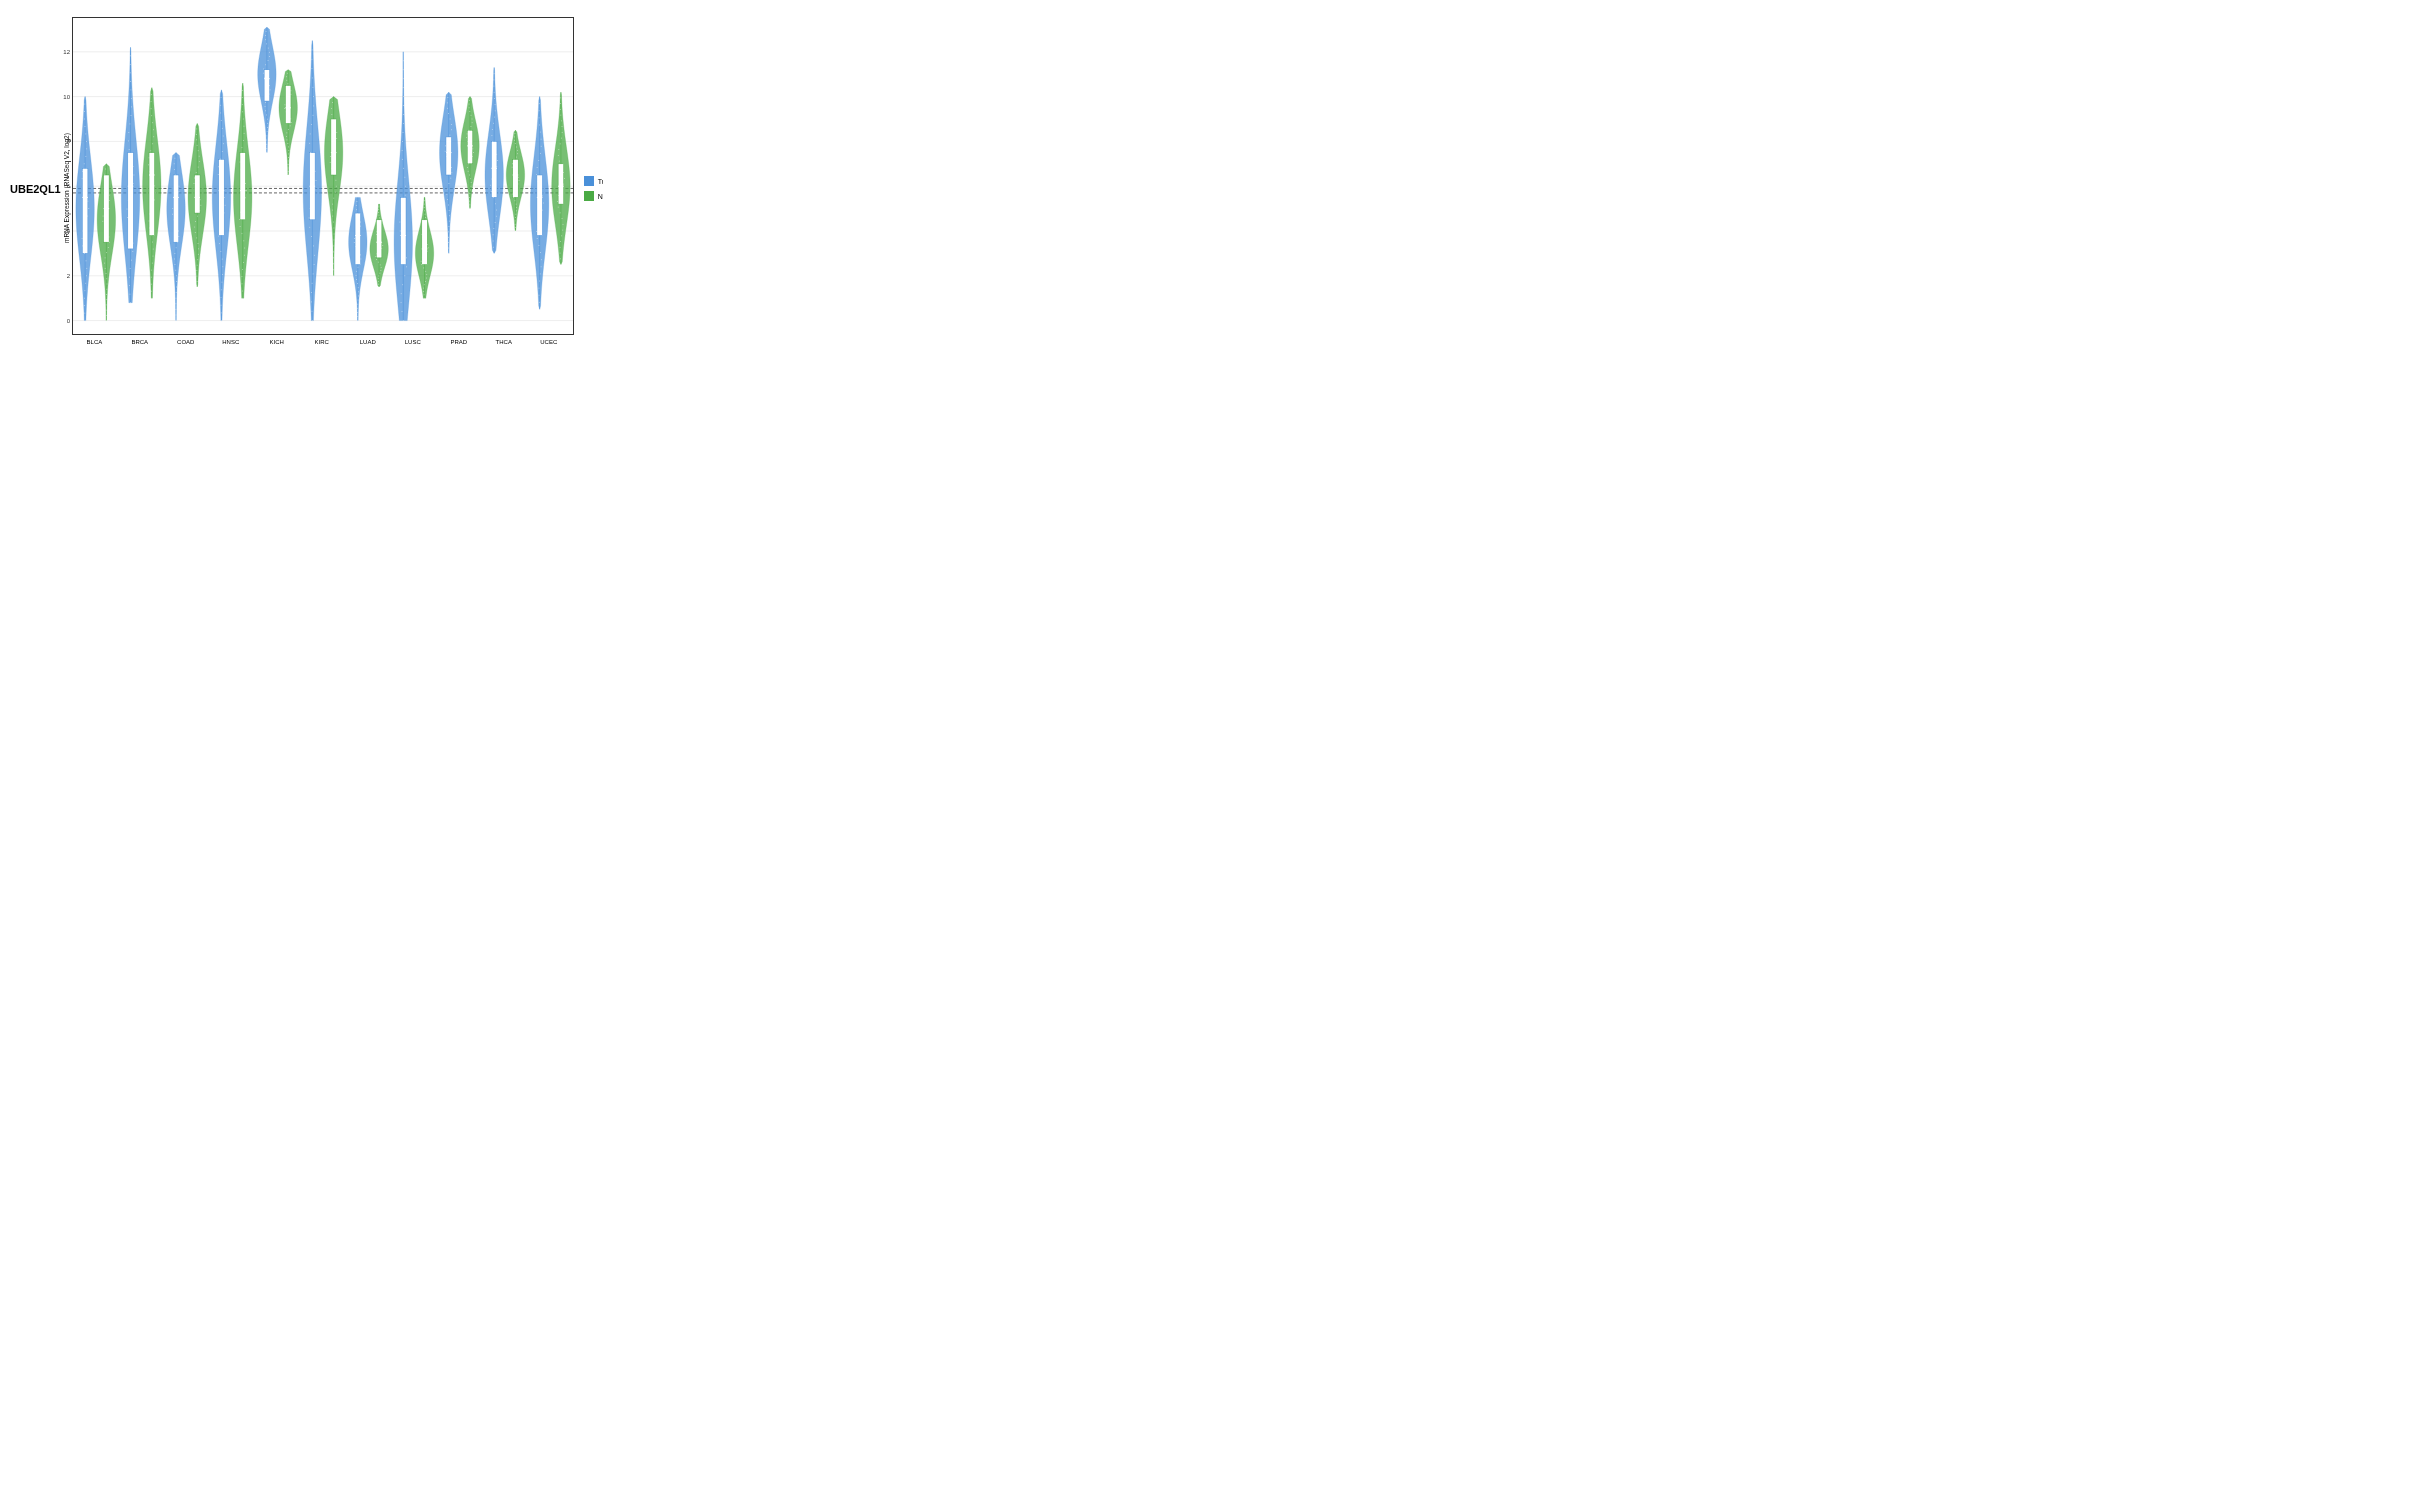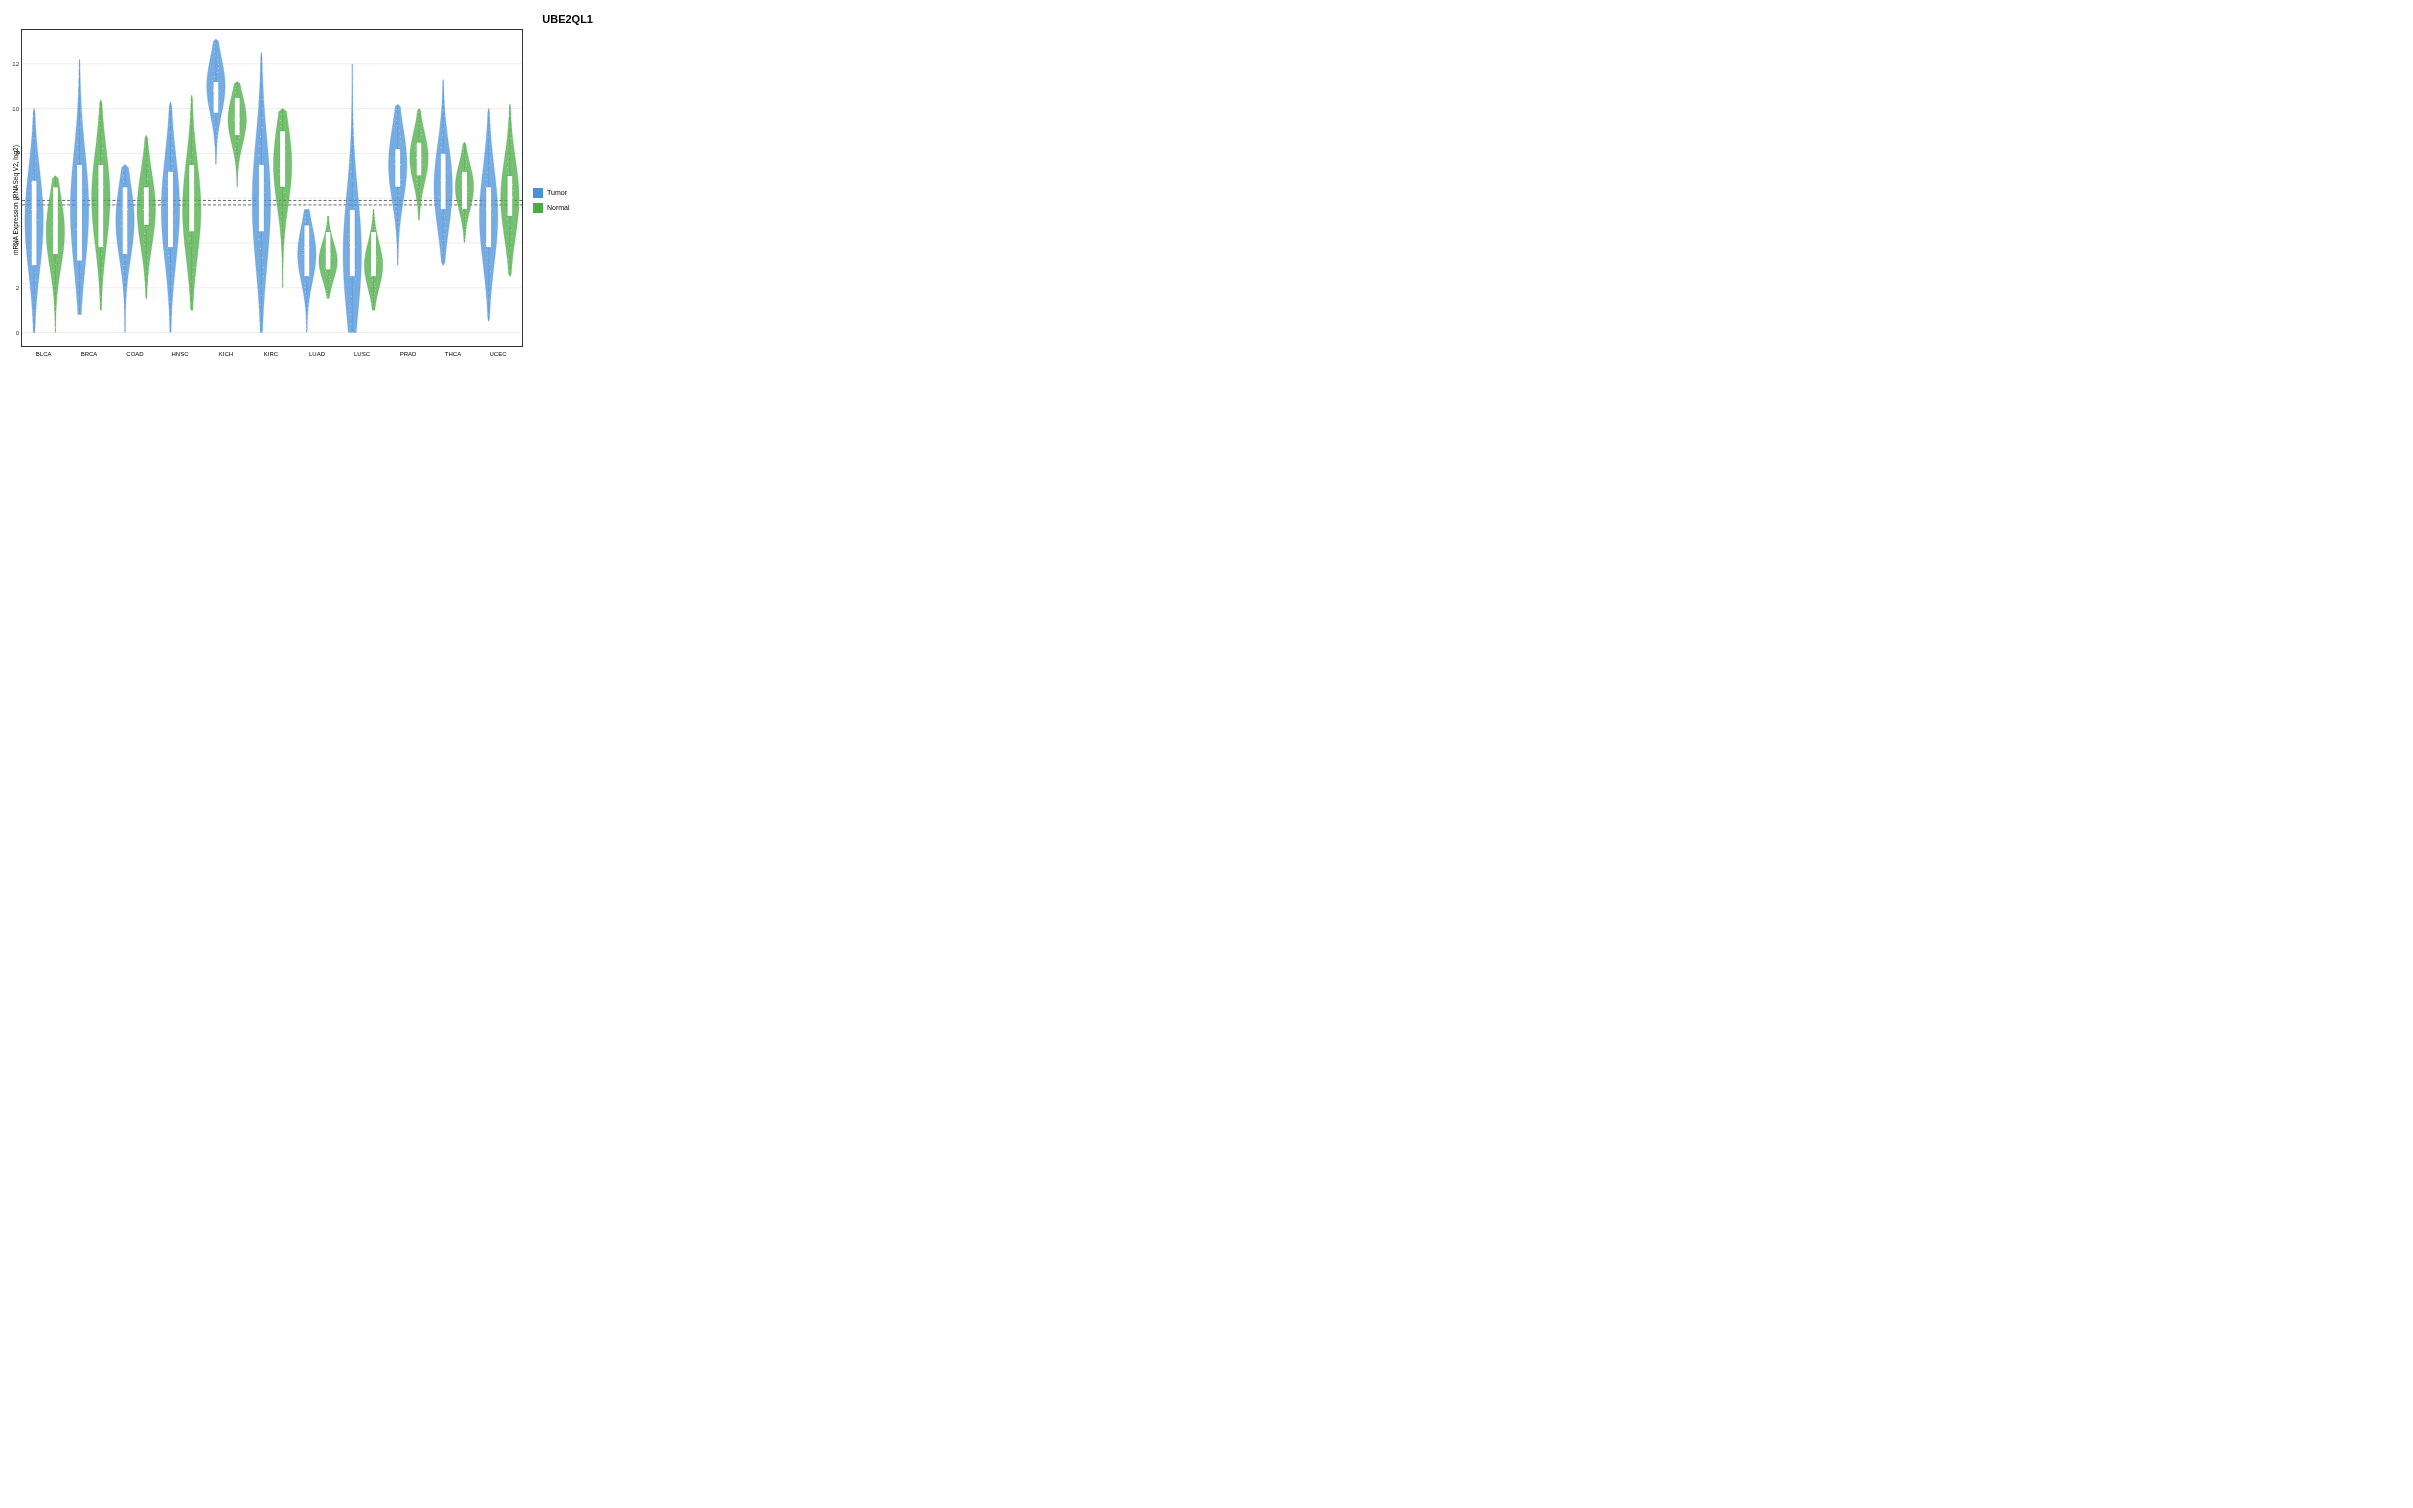--- a/index.html
+++ b/index.html
@@ -10,22 +10,21 @@
       height: 377px;
       display: flex;
       align-items: center;
       justify-content: center;
     }
     .chart-container {
       width: 583px;
       height: 362px;
       position: relative;
       display: flex;
-      flex-direction: column;
-      align-items: flex-end;
+      align-items: center;
     }
     .chart-title {
       font-size: 11px;
       font-weight: bold;
       margin-bottom: 4px;
       margin-top: 5px;
     }
     .chart-body {
       display: flex;
       flex-direction: row;

